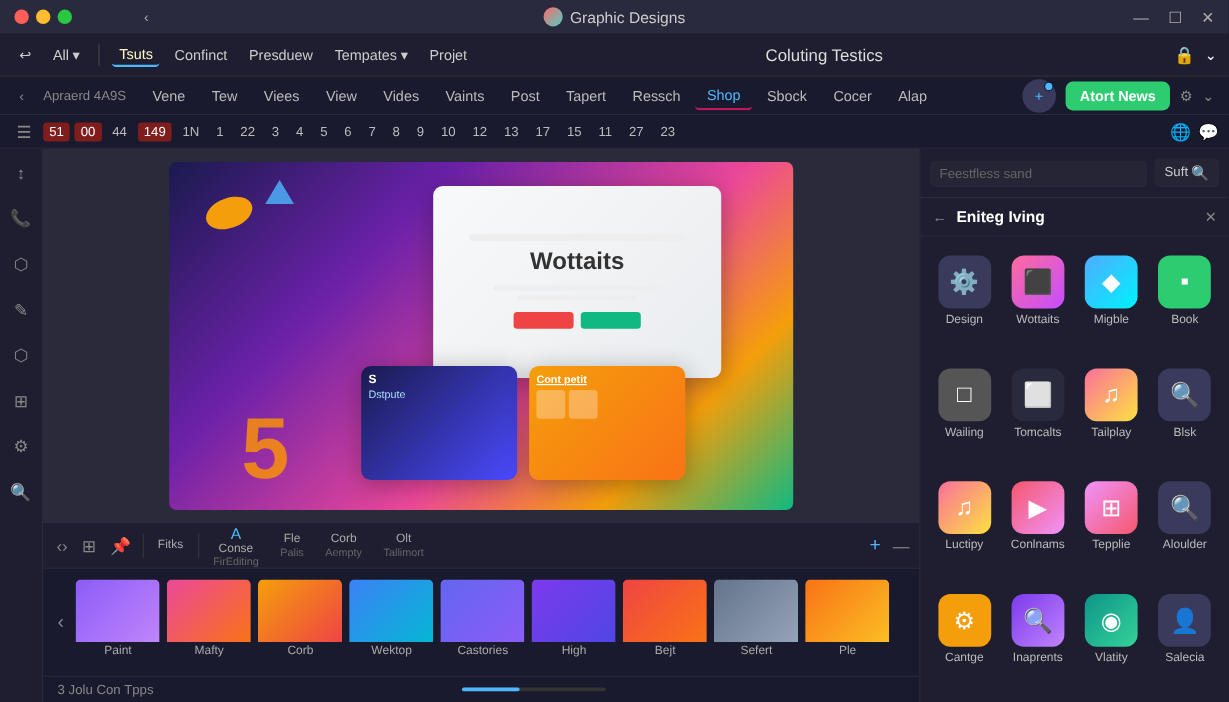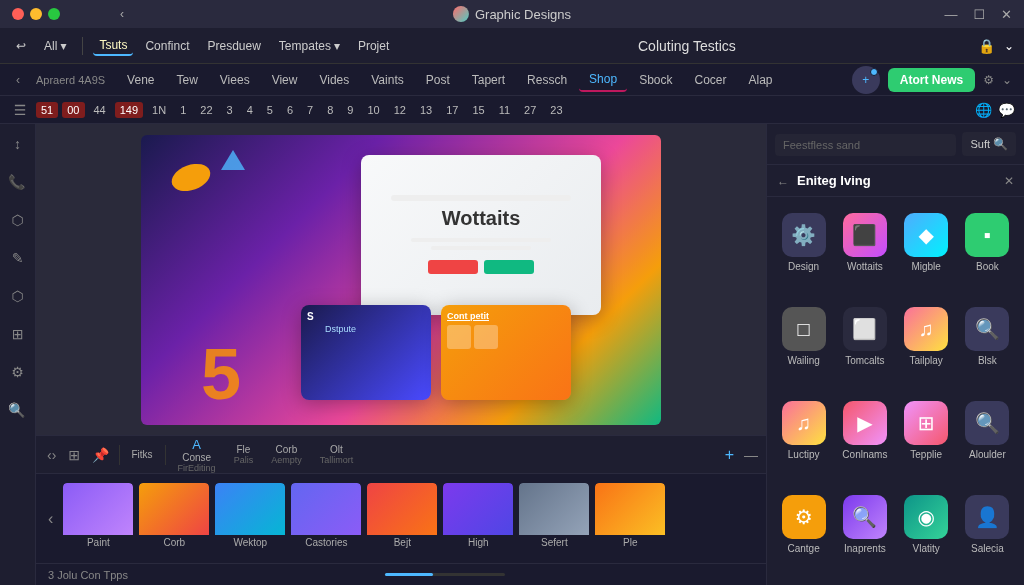--- a/index.html
+++ b/index.html
@@ -558,21 +558,21 @@
           <div style="width:100px; height:4px; background:#eee; border-radius:3px; margin-top:4px;"></div>
           <div style="display:flex; gap:6px; margin-top:10px;">
             <div style="width:50px;height:14px;background:#ef4444;border-radius:3px;"></div>
             <div style="width:50px;height:14px;background:#10b981;border-radius:3px;"></div>
           </div>
         </div>
         <div class="design-num">5</div>
         <div class="design-card design-card-sm2">
           <div style="padding:6px;">
             <div style="color:#fff;font-size:10px;font-weight:bold;">S</div>
-            <div style="color:#adf;font-size:9px;margin-top:2px;margin-left:18px;">Dstpute</div>
+            <div style="color:#adf;font-size:9px;margin-top:2px;">Dstpute</div>
           </div>
         </div>
         <div class="design-card design-card-sm3">
           <div style="padding:6px;text-decoration:underline;">
             <div style="color:#fff;font-size:9px;font-weight:bold;">Cont petit</div>
             <div style="display:flex;gap:3px;margin-top:4px;">
               <div style="width:24px;height:24px;border-radius:3px;background:rgba(255,255,255,0.3);"></div>
               <div style="width:24px;height:24px;border-radius:3px;background:rgba(255,255,255,0.3);"></div>
             </div>
           </div>
@@ -613,38 +613,42 @@
       <span class="bt-minus">—</span>
     </div>
 
     <div class="thumbnails-strip">
       <span class="thumb-prev">‹</span>
       <div class="thumb-item">
         <div class="thumb-bg" style="background: linear-gradient(135deg, #8b5cf6, #c084fc);"></div>
         <div class="thumb-label">Paint</div>
       </div>
       <div class="thumb-item">
+        <div class="thumb-bg" style="background: linear-gradient(135deg, #ec4899, #f97316);"></div>
+        <div class="thumb-label">Mafty</div>
+      </div>
+      <div class="thumb-item">
         <div class="thumb-bg" style="background: linear-gradient(135deg, #f59e0b, #ef4444);"></div>
         <div class="thumb-label">Corb</div>
       </div>
       <div class="thumb-item">
         <div class="thumb-bg" style="background: linear-gradient(135deg, #3b82f6, #06b6d4);"></div>
         <div class="thumb-label">Wektop</div>
       </div>
       <div class="thumb-item">
         <div class="thumb-bg" style="background: linear-gradient(135deg, #6366f1, #8b5cf6);"></div>
         <div class="thumb-label">Castories</div>
       </div>
       <div class="thumb-item">
+        <div class="thumb-bg" style="background: linear-gradient(135deg, #7c3aed, #4f46e5);"></div>
+        <div class="thumb-label">High</div>
+      </div>
+      <div class="thumb-item">
         <div class="thumb-bg" style="background: linear-gradient(135deg, #ef4444, #f97316);"></div>
         <div class="thumb-label">Bejt</div>
-      </div>
-      <div class="thumb-item">
-        <div class="thumb-bg" style="background: linear-gradient(135deg, #7c3aed, #4f46e5);"></div>
-        <div class="thumb-label">High</div>
       </div>
       <div class="thumb-item">
         <div class="thumb-bg" style="background: linear-gradient(135deg, #64748b, #94a3b8);"></div>
         <div class="thumb-label">Sefert</div>
       </div>
       <div class="thumb-item">
         <div class="thumb-bg" style="background: linear-gradient(135deg, #f97316, #fbbf24);"></div>
         <div class="thumb-label">Ple</div>
       </div>
     </div>

